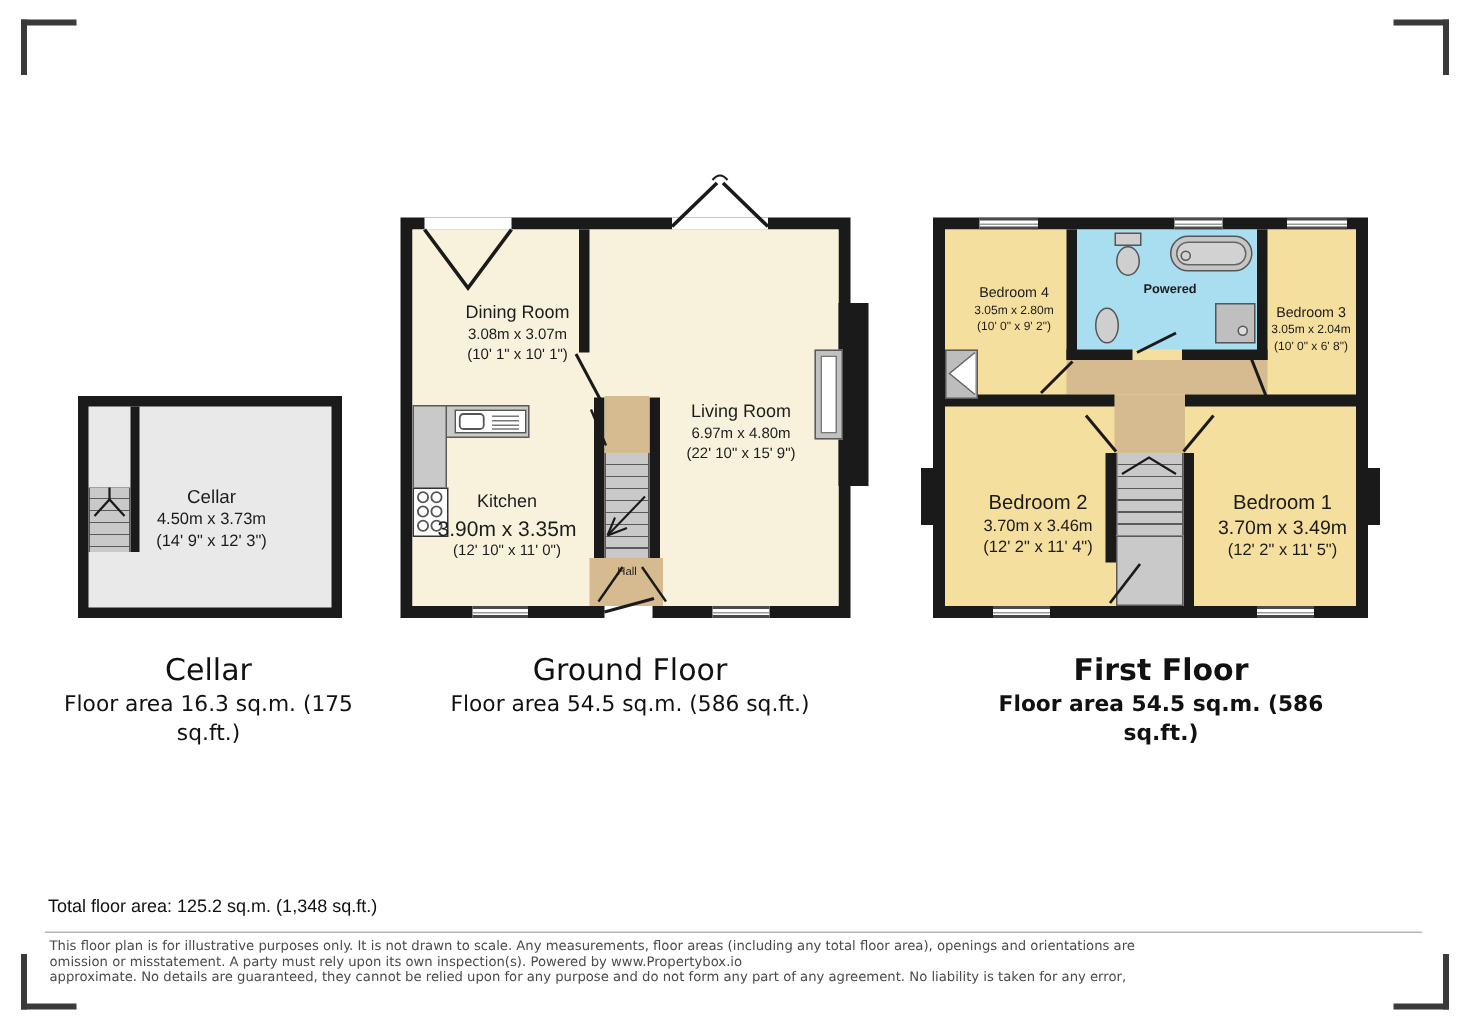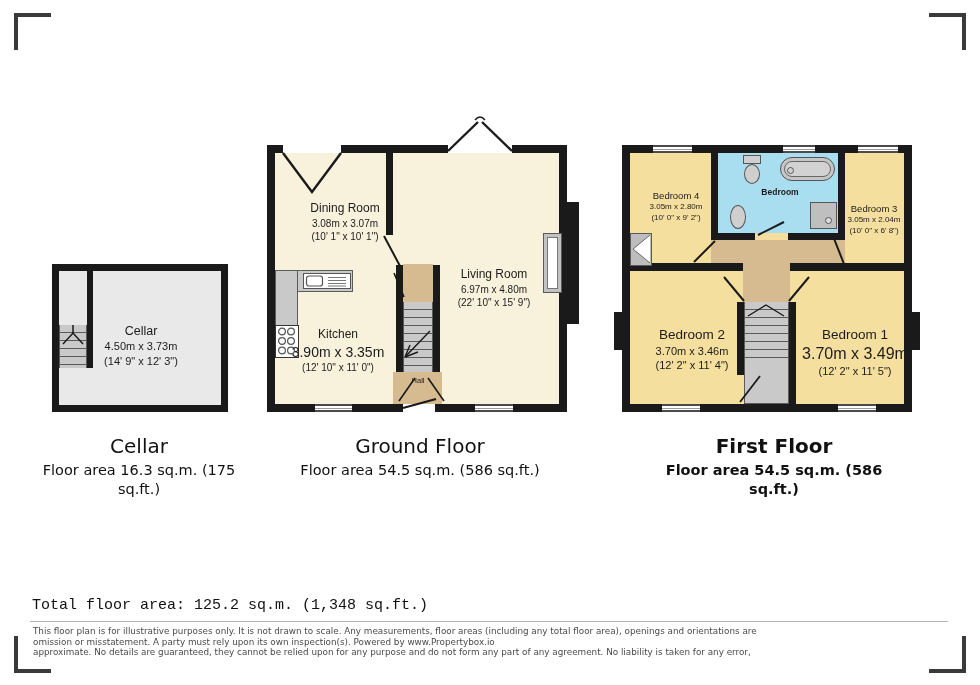--- a/index.html
+++ b/index.html
@@ -23,21 +23,21 @@
   .treads{position:absolute;background:repeating-linear-gradient(to bottom,#c9c9c9 0 7px,#5a5a5a 7px 8px);border-left:1px solid #5a5a5a;border-right:1px solid #5a5a5a;box-sizing:border-box;}
   .grayblock{position:absolute;background:#c9c9c9;border:1px solid #5a5a5a;box-sizing:border-box;}
   .fixture{position:absolute;background:#c6c6c6;border:1.5px solid #555;box-sizing:border-box;}
   .oval{border-radius:50%;}
   
   .rlabel{position:absolute;transform:translateX(-50%);text-align:center;white-space:nowrap;color:#1c1c1c;line-height:1.3;}
   .rname{font-weight:normal;}
   .caption{position:absolute;text-align:center;color:#111;font-family:"DejaVu Sans",sans-serif;}
   .cap-title{font-size:20px;line-height:24px;}
   .cap-sub{font-size:14.5px;line-height:19px;margin-top:3px;}
-  .total{position:absolute;font-family:Liberation Mono, monospace;font-size:15px;color:#111;}
+  .total{position:absolute;font-family:Liberation Sans, sans-serif;font-size:12px;color:#111;}
   .sep{position:absolute;height:1px;background:#b5b5b5;}
   .disc{position:absolute;font-family:"DejaVu Sans",sans-serif;font-size:8.8px;line-height:10.5px;color:#4a4a4a;}
   svg.lines{position:absolute;overflow:visible;}
   svg.lines path,svg.lines polyline{fill:none;stroke:#1a1a1a;}
 </style>
 </head>
 <body>
 
 <div class="canvas">
 
@@ -206,35 +206,35 @@
       <path d="M118,257 L138,231" stroke-width="1.8"></path>
       <polyline points="126,171 144,160 162,171" stroke-width="1.4"></polyline>
     </svg>
 
     <div class="rlabel" style="left:54px;top:45px;font-size:9.5px;">
       <div class="rname">Bedroom 4</div>
       <div style="font-size:8px;">3.05m x 2.80m</div>
       <div style="font-size:8px;">(10' 0" x 9' 2")</div>
     </div>
     <div class="rlabel" style="left:158px;top:42px;font-size:8.5px;font-weight:600;">
-      <div>Bedroom</div>
+      <div>Powered</div>
     </div>
     <div class="rlabel" style="left:252px;top:58px;font-size:9.5px;">
       <div class="rname">Bedroom 3</div>
       <div style="font-size:8px;">3.05m x 2.04m</div>
       <div style="font-size:8px;">(10' 0" x 6' 8")</div>
     </div>
     <div class="rlabel" style="left:70px;top:181px;font-size:13.5px;">
       <div class="rname">Bedroom 2</div>
       <div style="font-size:11px;">3.70m x 3.46m</div>
       <div style="font-size:11px;">(12' 2" x 11' 4")</div>
     </div>
     <div class="rlabel" style="left:233px;top:181px;font-size:13.5px;">
       <div class="rname">Bedroom 1</div>
-      <div style="font-size:16px;">3.70m x 3.49m</div>
+      <div style="font-size:13px;">3.70m x 3.49m</div>
       <div style="font-size:11px;">(12' 2" x 11' 5")</div>
     </div>
   </div>
 
   <div class="caption" style="left:30px;top:434px;width:218px;">
     <div class="cap-title">Cellar</div>
     <div class="cap-sub">
       <div>Floor area 16.3 sq.m. (175</div>
       <div>sq.ft.)</div>
     </div>

